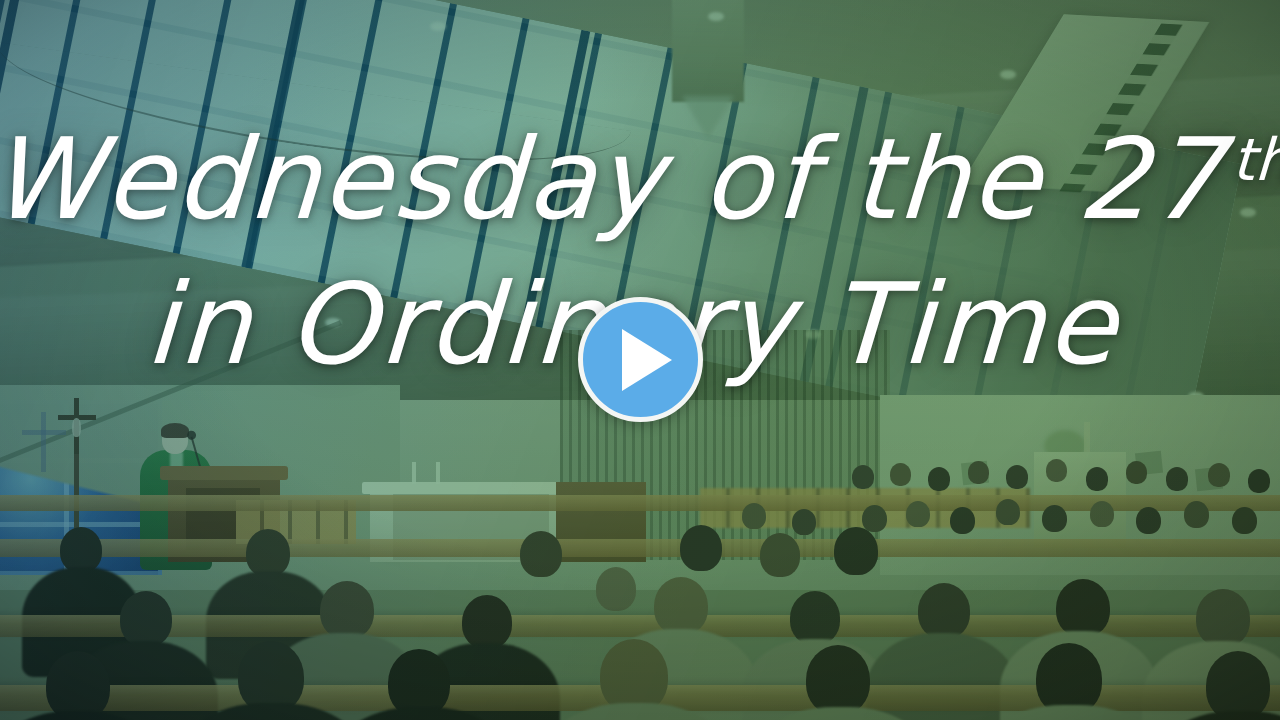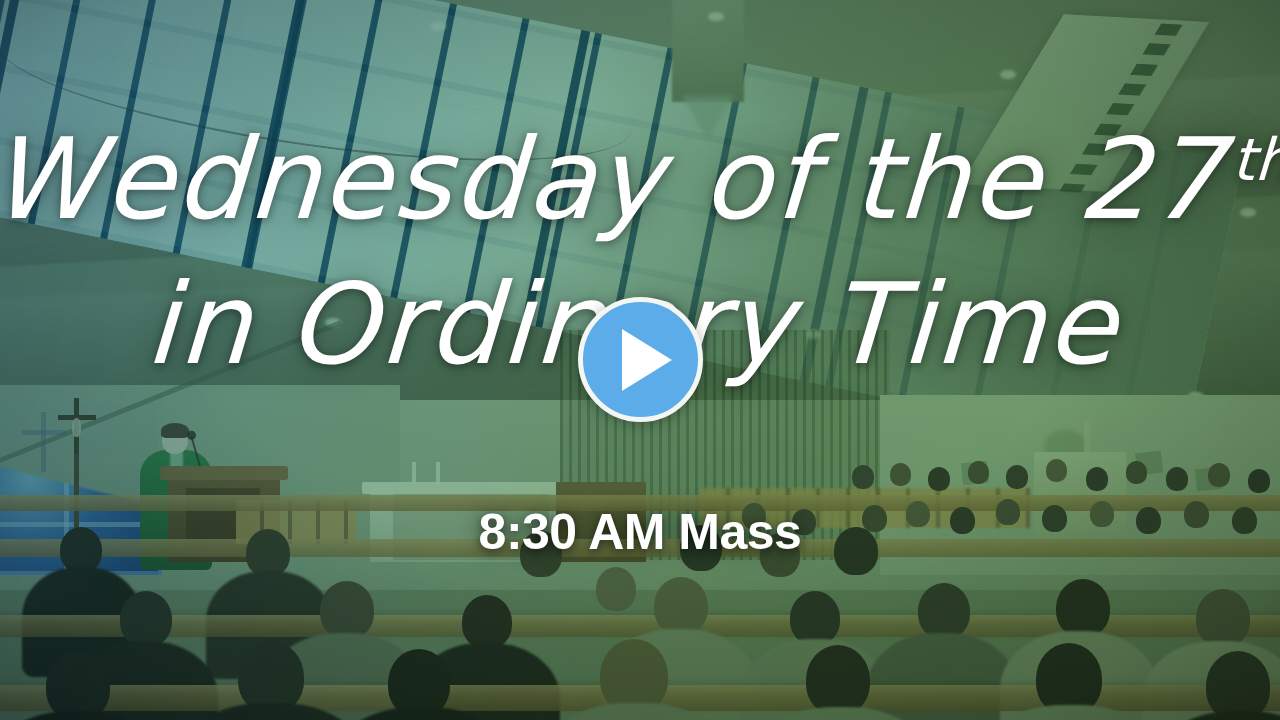--- a/index.html
+++ b/index.html
@@ -687,20 +687,19 @@
     <div class="vignette"></div>
   </div>
 
   <div class="overlay">
 
     <div class="title-block">
       <div class="title-line title-line-1"><span>Wednesday of the 27</span><span class="ord">th</span></div>
       <div class="title-line title-line-2">in Ordinary Time</div>
     </div>
 
-    <div class="subtitle">8:30 AM Mass</div>
   </div>
 
   <div class="play-button" role="button" aria-label="Play">
     <div class="play-triangle"></div>
   </div>
 
 </div>
 
 </body></html>

